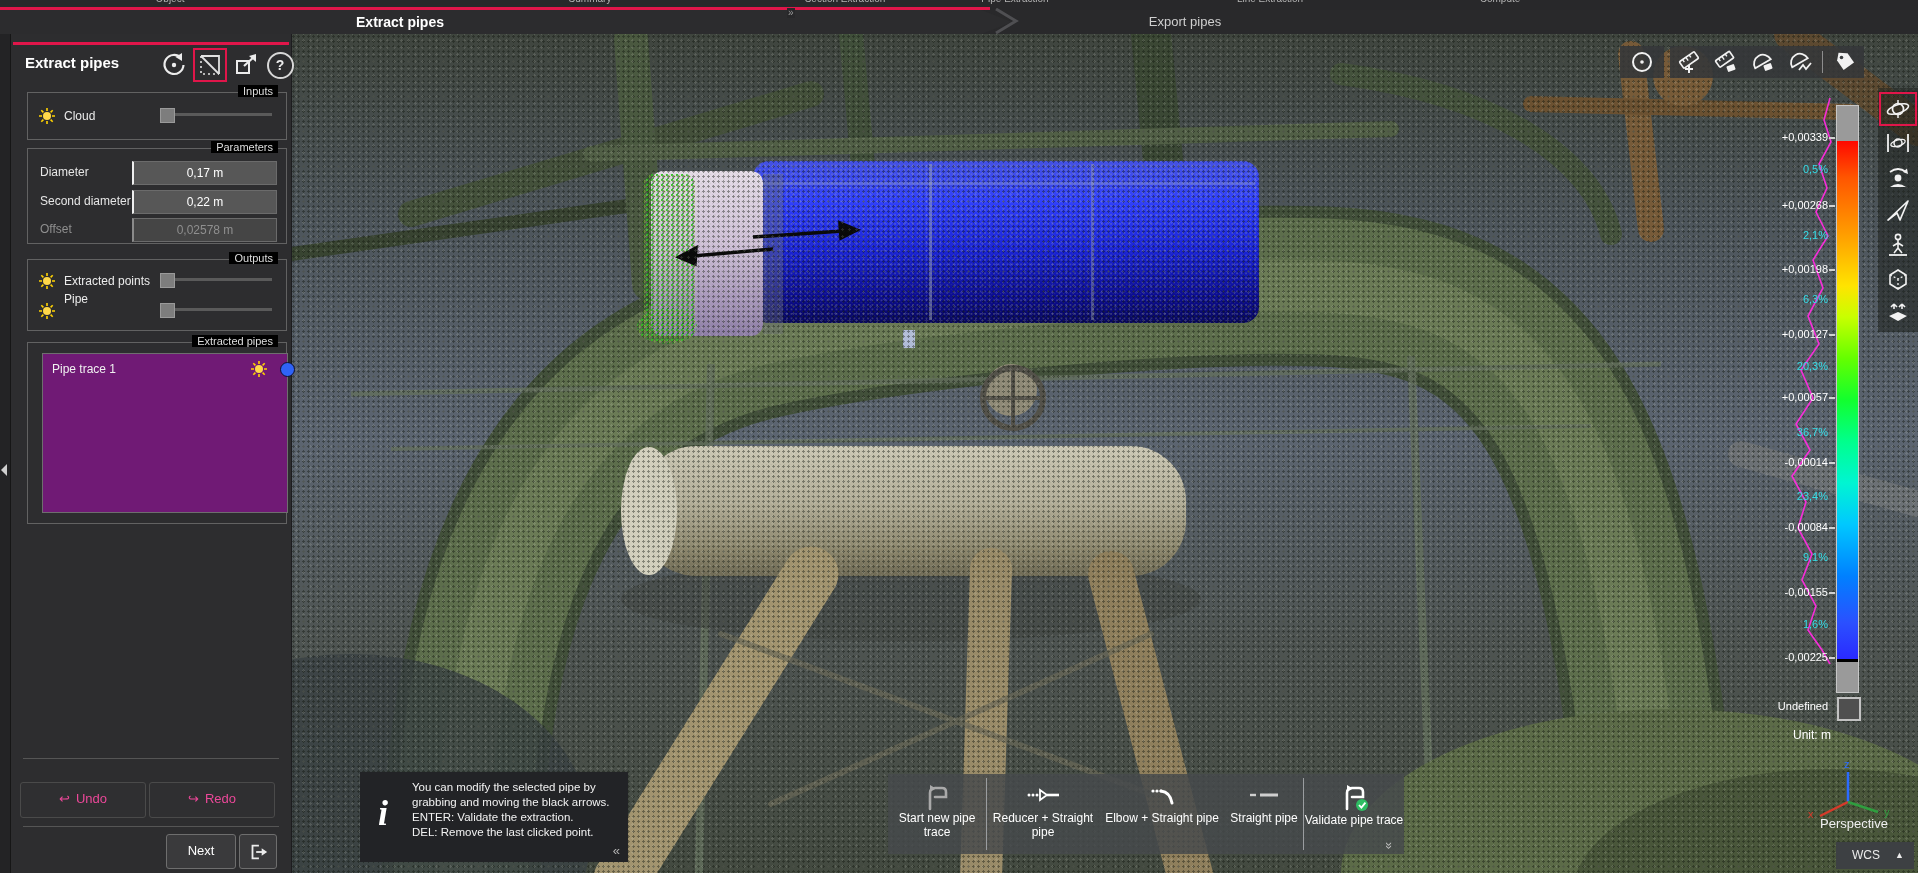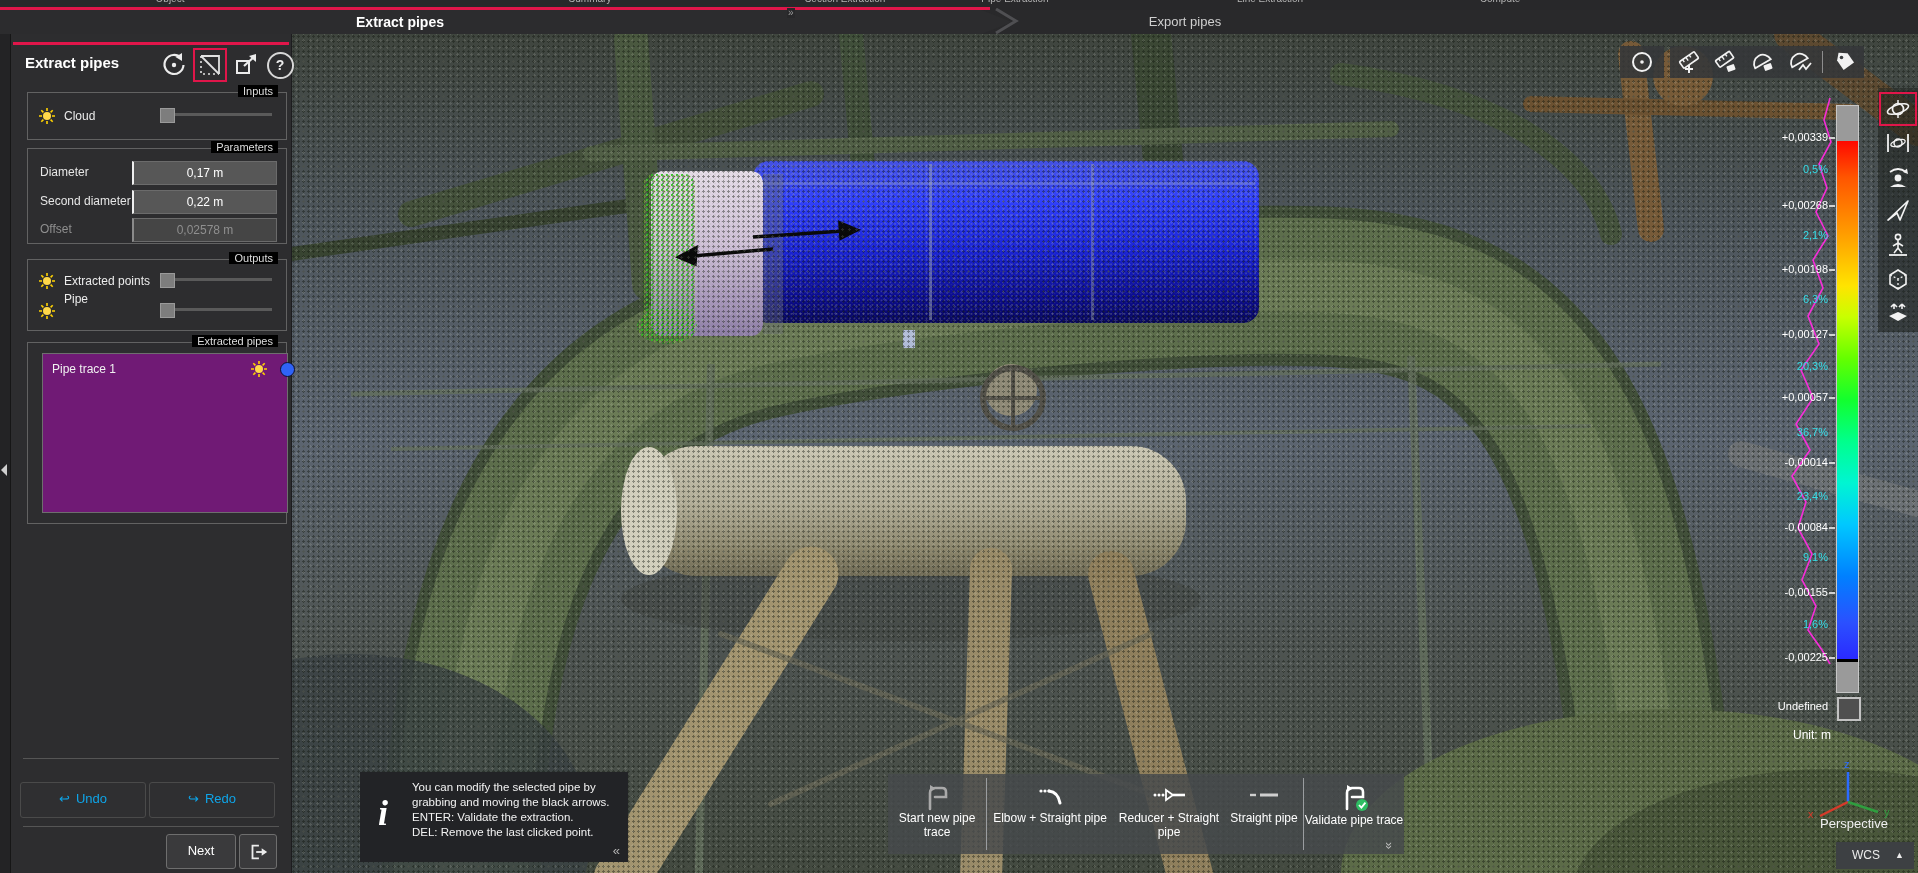--- a/index.html
+++ b/index.html
@@ -34,21 +34,21 @@
       font-size:12px;color:#fff;text-align:center;line-height:22px;cursor:text;}
   .pfield.disabled{background:#454545;color:#8f8f8f;border-left:2px solid #8a8a8a;}
   .flabel{position:absolute;left:12px;font-size:12px;color:#e6e6e6;}
   .flabel.disabled{color:#8f8f8f;}
   #pipelist{position:absolute;left:14px;top:10px;width:244px;height:158px;background:#701a75;border:1px solid #6e6e6e;text-decoration:underline;}
   .pitem{position:absolute;left:1px;top:3px;width:240px;height:24px;cursor:pointer;}
   .pitem .plbl{position:absolute;left:8px;top:5px;font-size:12px;color:#f0f0f0;}
   .pitem .pdot{position:absolute;left:236px;top:5px;width:13px;height:13px;border-radius:50%;border:1px solid #0d1030;}
   .divline{position:absolute;left:12px;width:256px;height:1px;background:#555;}
   .gbtn{position:absolute;height:34px;background:#2f2f31;border:1px solid #4a4a4a;border-radius:3px;
-      color:#0ea5e9;font-size:13px;text-align:center;line-height:32px;cursor:pointer;}
+      color:#ec4899;font-size:13px;text-align:center;line-height:32px;cursor:pointer;}
   .gbtn .ag{margin-right:6px;}
   #next-btn{position:absolute;left:155px;top:800px;width:68px;height:33px;background:#3a3a3c;border:1px solid #6e6e6e;border-radius:3px;
       color:#fff;font-size:13px;text-align:center;line-height:31px;cursor:pointer;}
   #skip-btn{position:absolute;left:228px;top:800px;width:36px;height:33px;background:#3a3a3c;border:1px solid #6e6e6e;border-radius:3px;cursor:pointer;
       display:flex;align-items:center;justify-content:center;}
   
   #viewport{position:absolute;left:291px;top:34px;width:1627px;height:839px;overflow:hidden;cursor:grab;}
   #scene{position:absolute;left:0;top:0;}
   .pcdots{position:absolute;left:0;top:0;width:100%;height:100%;pointer-events:none;
       background-image:radial-gradient(circle,rgba(15,20,12,0.40) 1px,transparent 1.4px);background-size:5px 5px;}
@@ -363,42 +363,42 @@
 
   <div id="pipebar">
     <div class="ptool" style="width:98px">
       <svg width="30" height="28" viewBox="0 0 30 28">
         <path d="M8,26 V10 Q8,5 13,5 H20 Q24,5 24,9 V14 H13" fill="none" stroke="#a9a9a9" stroke-width="2.6" stroke-linecap="round"></path>
         <polygon points="8,2 14,5.5 8,9" fill="#a9a9a9"></polygon>
       </svg>
       <div class="plab">Start new pipe trace</div>
     </div>
     <div class="psep"></div>
+    <div class="ptool" style="width:112px">
+      <svg width="36" height="28" viewBox="0 0 36 28">
+        <g fill="#fff">
+            <circle cx="4" cy="12" r="1.5"></circle>
+            <circle cx="8" cy="12" r="1.5"></circle>
+            <circle cx="12" cy="12" r="1.5"></circle>
+          </g>
+        <polygon points="15,7 15,17 22,12" fill="none" stroke="#fff" stroke-width="1.8"></polygon>
+        <line x1="22" y1="12" x2="34" y2="12" stroke="#fff" stroke-width="2.6"></line>
+      </svg>
+      <div class="plab">Reducer + Straight pipe</div>
+    </div>
     <div class="ptool" style="width:126px">
       <svg width="32" height="28" viewBox="0 0 32 28">
         <g fill="#fff">
             <circle cx="7" cy="8" r="1.6"></circle>
             <circle cx="11" cy="8" r="1.6"></circle>
             <circle cx="15" cy="8" r="1.6"></circle>
           </g>
         <path d="M15,8 Q24,9 26,20" fill="none" stroke="#fff" stroke-width="3" stroke-linecap="round"></path>
       </svg>
       <div class="plab">Elbow + Straight pipe</div>
-    </div>
-    <div class="ptool" style="width:112px">
-      <svg width="36" height="28" viewBox="0 0 36 28">
-        <g fill="#fff">
-            <circle cx="4" cy="12" r="1.5"></circle>
-            <circle cx="8" cy="12" r="1.5"></circle>
-            <circle cx="12" cy="12" r="1.5"></circle>
-          </g>
-        <polygon points="15,7 15,17 22,12" fill="none" stroke="#fff" stroke-width="1.8"></polygon>
-        <line x1="22" y1="12" x2="34" y2="12" stroke="#fff" stroke-width="2.6"></line>
-      </svg>
-      <div class="plab">Reducer + Straight pipe</div>
     </div>
     <div class="ptool" style="width:78px">
       <svg width="34" height="28" viewBox="0 0 34 28">
         <line x1="3" y1="12" x2="9" y2="12" stroke="#cfcfcf" stroke-width="2.4"></line>
         <line x1="13" y1="12" x2="31" y2="12" stroke="#cfcfcf" stroke-width="3"></line>
       </svg>
       <div class="plab">Straight pipe</div>
     </div>
     <div class="psep"></div>
     <div class="ptool" style="width:100px">

